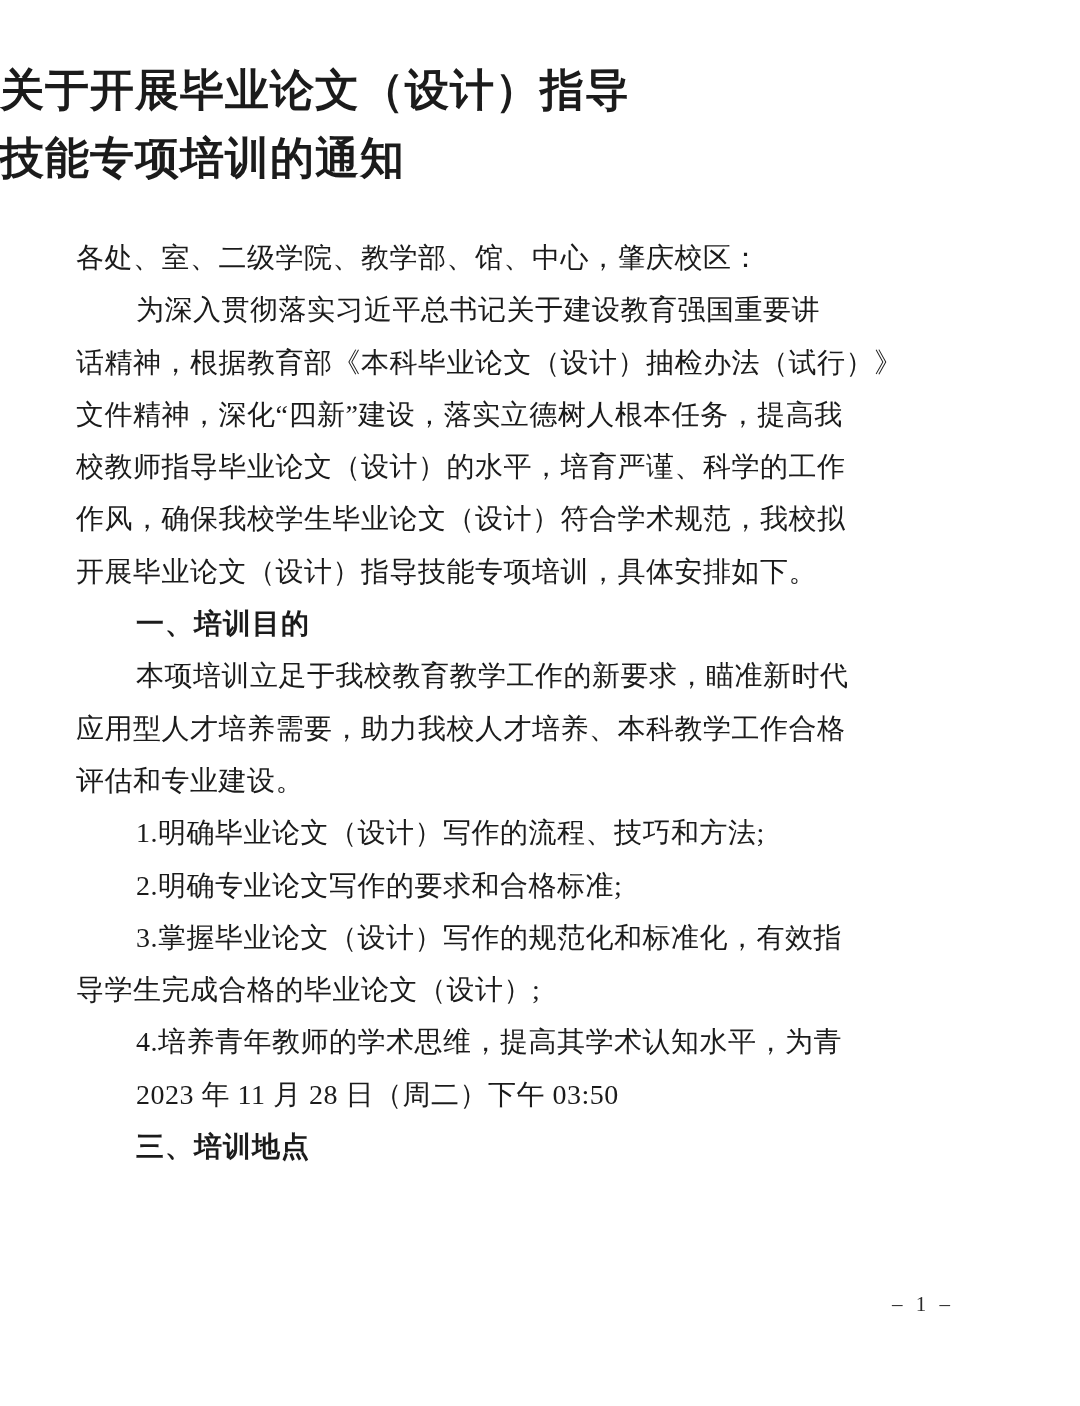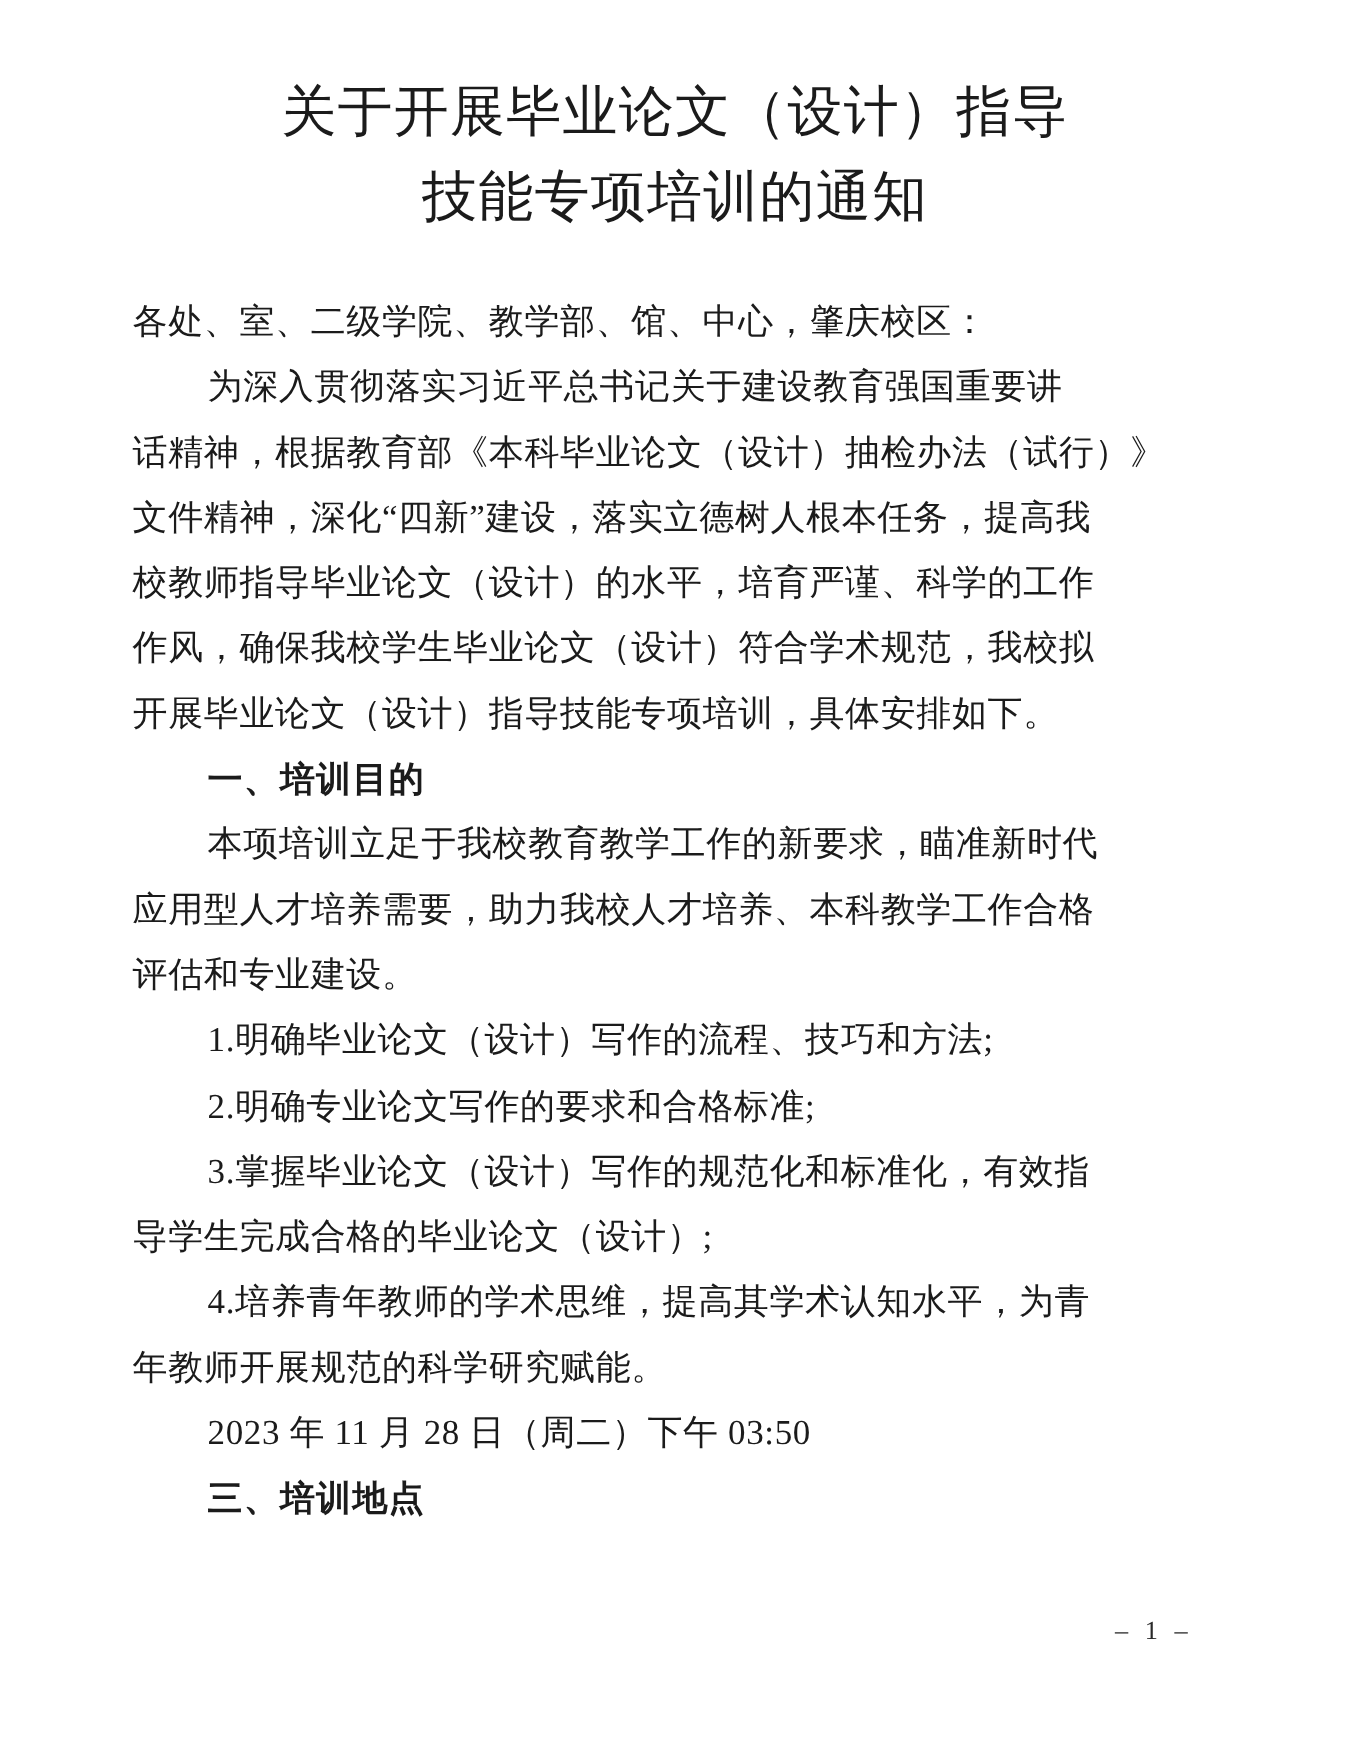--- a/index.html
+++ b/index.html
@@ -18,33 +18,33 @@
   .page {
     position: absolute;
     top: 0;
     left: 0;
     width: 1080px;
     height: 1406px;
     background: #ffffff;
   }
   .title-block {
     margin-top: 56px;
-    text-align: center;
+    text-align: left;
     font-family: "Liberation Sans", "DejaVu Sans", sans-serif;
-    font-weight: 400;
+    font-weight: 700;
     font-size: 44px;
     line-height: 68px;
     letter-spacing: 1px;
   }
   .title-line {
     white-space: pre;
   }
   .doc-body {
     margin-top: 40px;
-    padding-left: 106px;
+    padding-left: 76px;
     padding-right: 100px;
   }
   .ln {
     font-size: 28px;
     line-height: 52.3px;
     white-space: pre;
     letter-spacing: 0.5px;
   }
   .ln.indent {
     padding-left: 60px;
@@ -84,20 +84,19 @@
       <div class="ln">开展毕业论文（设计）指导技能专项培训，具体安排如下。</div>
       <div class="ln indent heading">一、培训目的</div>
       <div class="ln indent">本项培训立足于我校教育教学工作的新要求，瞄准新时代</div>
       <div class="ln">应用型人才培养需要，助力我校人才培养、本科教学工作合格</div>
       <div class="ln">评估和专业建设。</div>
       <div class="ln indent">1.明确毕业论文（设计）写作的流程、技巧和方法;</div>
       <div class="ln indent">2.明确专业论文写作的要求和合格标准;</div>
       <div class="ln indent">3.掌握毕业论文（设计）写作的规范化和标准化，有效指</div>
       <div class="ln">导学生完成合格的毕业论文（设计）;</div>
       <div class="ln indent">4.培养青年教师的学术思维，提高其学术认知水平，为青</div>
-      <div class="ln">年教师开展规范的科学研究赋能。</div>
       <div class="ln indent">2023 年 11 月 28 日（周二）下午 03:50</div>
       <div class="ln indent heading">三、培训地点</div>
     </main>
 
   <div class="page-number">– 1 –</div>
 
 </div>
 
 </body></html>

